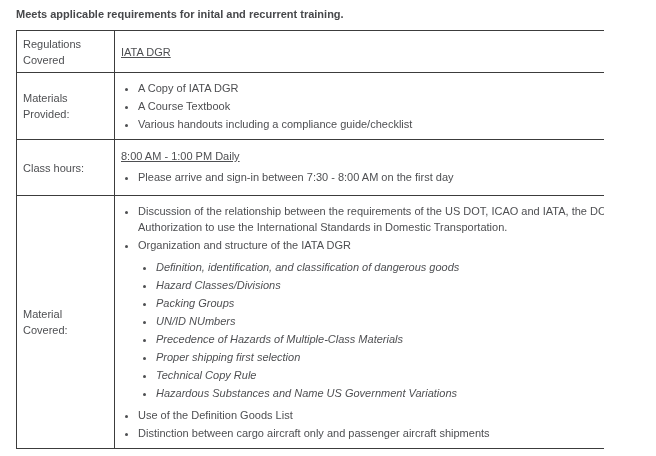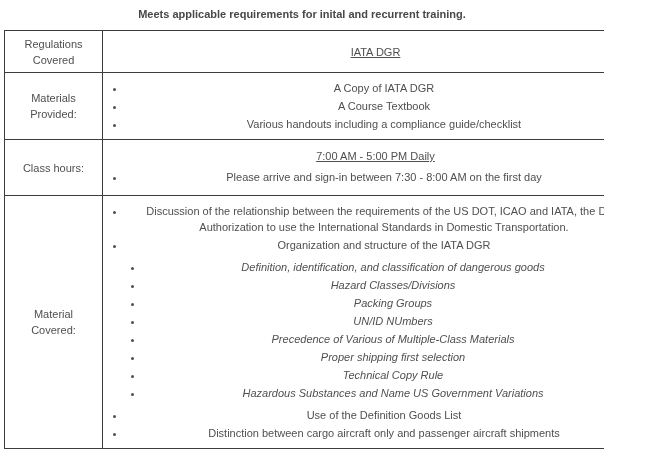--- a/index.html
+++ b/index.html
@@ -7,23 +7,22 @@
     padding: 0;
     background: #ffffff;
     font-family: "Liberation Sans", sans-serif;
     font-size: 11px;
     color: #4e4f52;
   }
   .page {
     width: 604px;
     height: 456px;
     box-sizing: border-box;
-    padding: 6px 4px 4px 4px;
+    padding: 6px 4px 4px 16px;
     overflow: hidden;
-    text-align: center;
   }
   .heading {
     font-weight: bold;
     margin: 1px 0 9px 0;
     line-height: 14px;
     color: #47484b;
   }
   table.req-table {
     border-collapse: collapse;
     width: 645px;
@@ -88,38 +87,38 @@
               <li>A Copy of IATA DGR</li>
               <li>A Course Textbook</li>
               <li>Various handouts including a compliance guide/checklist</li>
             </ul>
         </td>
       </tr>
 
       <tr class="row-hours">
         <td class="label-cell">Class hours:</td>
         <td class="value-cell">
-          <p>7:00 AM - 5:00 PM Daily</p>
+          <p>8:00 AM - 1:00 PM Daily</p>
           <ul>
               <li>Please arrive and sign-in between 7:30 - 8:00 AM on the first day</li>
             </ul>
         </td>
       </tr>
 
       <tr class="row-covered">
         <td class="label-cell">Material Covered:</td>
         <td class="value-cell">
           <ul>
               <li>Discussion of the relationship between the requirements of the US DOT, ICAO and IATA, the DOT Authorization to use the International Standards in Domestic Transportation.</li>
               <li>Organization and structure of the IATA DGR<ul>
                   <li>Definition, identification, and classification of dangerous goods</li>
                   <li>Hazard Classes/Divisions</li>
                   <li>Packing Groups</li>
                   <li>UN/ID NUmbers</li>
-                  <li>Precedence of Various of Multiple-Class Materials</li>
+                  <li>Precedence of Hazards of Multiple-Class Materials</li>
                   <li>Proper shipping first selection</li>
                   <li>Technical Copy Rule</li>
                   <li>Hazardous Substances and Name US Government Variations</li>
                 </ul></li>
               <li>Use of the Definition Goods List</li>
               <li>Distinction between cargo aircraft only and passenger aircraft shipments</li>
             </ul>
         </td>
       </tr>
     </tbody>

